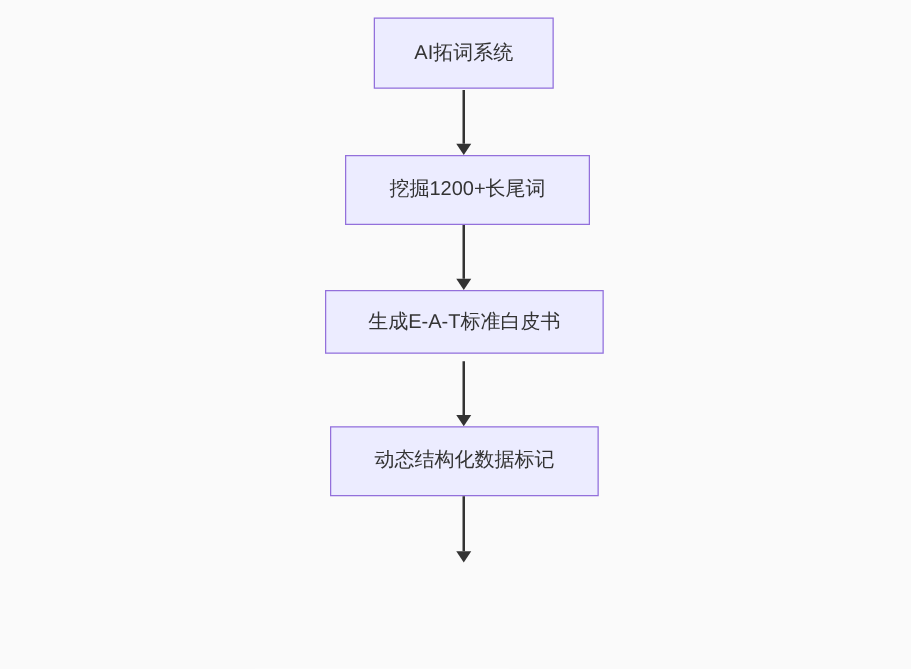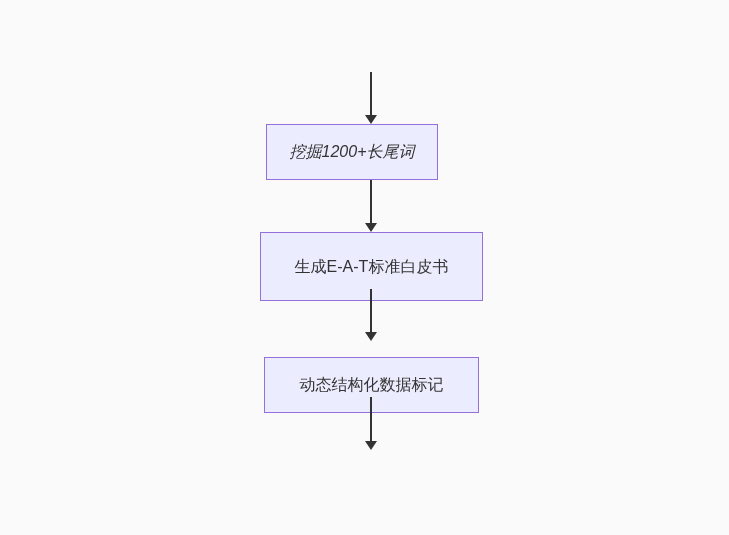--- a/index.html
+++ b/index.html
@@ -49,45 +49,48 @@
     border-left: 6px solid transparent;
     border-right: 6px solid transparent;
     border-top: 9px solid var(--arrow);
   }
 </style>
 </head>
 <body>
 
 <div class="canvas">
 
+  <div class="node" style="left:299px; top:14px; width:144px; height:57px;">
+    <span>AI拓词系统</span>
+  </div>
 
   <div class="arrow" style="left:365px; top:72px; height:52px;">
     <div class="arrow-line"></div>
     <div class="arrow-head"></div>
   </div>
 
-  <div class="node" style="left:266px; top:124px; width:172px; height:56px;font-style:italic;">
+  <div class="node" style="left:276px; top:124px; width:196px; height:56px;">
     <span>挖掘1200+长尾词</span>
   </div>
 
   <div class="arrow" style="left:365px; top:180px; height:52px;">
     <div class="arrow-line"></div>
     <div class="arrow-head"></div>
   </div>
 
-  <div class="node" style="left:260px; top:232px; width:223px; height:69px;">
+  <div class="node" style="left:260px; top:232px; width:223px; height:51px;">
     <span>生成E-A-T标准白皮书</span>
   </div>
 
   <div class="arrow" style="left:365px; top:289px; height:52px;">
     <div class="arrow-line"></div>
     <div class="arrow-head"></div>
   </div>
 
-  <div class="node" style="left:264px; top:341px; width:215px; height:56px;margin-top:16px;">
+  <div class="node" style="left:264px; top:341px; width:215px; height:56px;">
     <span>动态结构化数据标记</span>
   </div>
 
   <div class="arrow" style="left:365px; top:397px; height:53px;">
     <div class="arrow-line"></div>
     <div class="arrow-head"></div>
   </div>
 
 
 </div>

